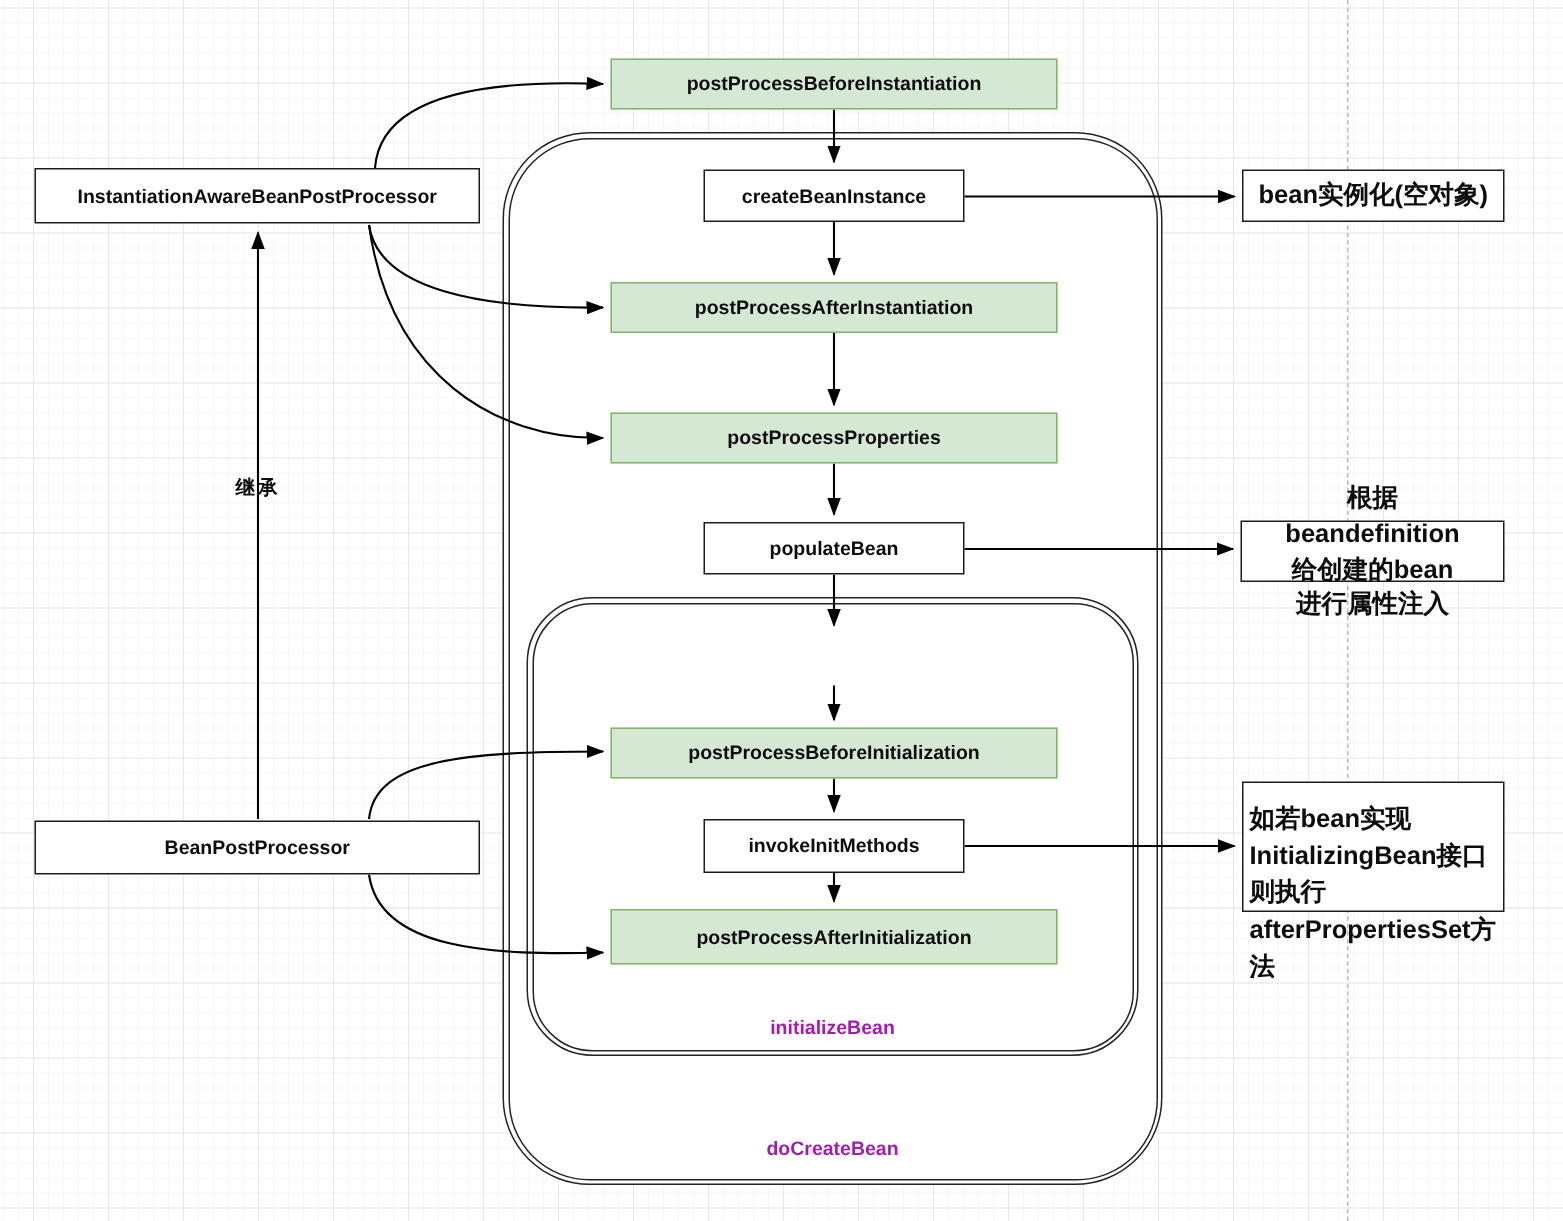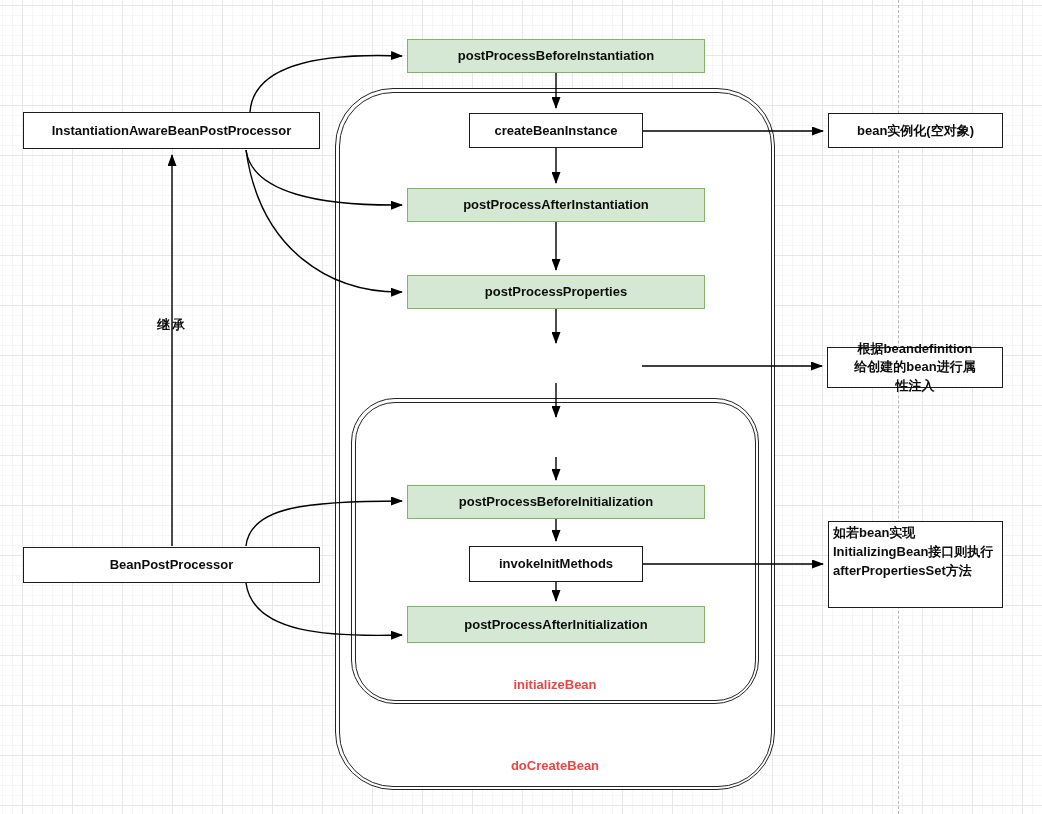--- a/index.html
+++ b/index.html
@@ -28,40 +28,40 @@
   .container::after{
     content:"";position:absolute;inset:2.5px;
     border:1.4px solid #242424;pointer-events:none;
   }
   .container.outer{left:335px;top:88px;width:440px;height:702px;border-radius:58px;}
   .container.outer::after{border-radius:54px;}
   .container.inner{left:351px;top:398px;width:408px;height:306px;border-radius:44px;}
   .container.inner::after{border-radius:40px;}
   .container-label{
     position:absolute;left:0;width:100%;text-align:center;
-    font-size:13px;font-weight:bold;color:#ef4444;
+    font-size:13px;font-weight:bold;color:#a21caf;
   }
   .outer .container-label{bottom:16px;}
   .inner .container-label{bottom:11px;}
   .arrows{position:absolute;left:0;top:0;z-index:2;pointer-events:none;}
   .node{
     position:absolute;box-sizing:border-box;z-index:3;
     display:flex;align-items:center;justify-content:center;
     background:#ffffff;border:1.6px solid #1c1c1c;
     font-size:13px;font-weight:bold;color:#0d0d0d;
     text-align:center;line-height:1.35;
   }
   .node.green{
     background:var(--green-fill,#d5e8d4);
     border:1.4px solid var(--green-border,#82b366);
   }
-  .node.note{font-size:13px;}
+  .node.note{font-size:17px;}
   .node.note-left{
     justify-content:flex-start;align-items:flex-start;
-    text-align:left;padding:2px 4px;line-height:1.45;
+    text-align:left;padding:12px 4px;line-height:1.45;
     overflow-wrap:break-word;word-break:break-word;
   }
   .node.note-center{padding:0 26px;line-height:1.4;overflow-wrap:break-word;word-break:break-word;}
   .inherit-label{
     position:absolute;left:147px;top:316px;width:50px;z-index:3;
     text-align:center;font-size:13px;font-weight:bold;color:#0d0d0d;
     letter-spacing:2px;
   }
 </style>
 </head>
@@ -112,20 +112,21 @@
   <div class="node" style="left:23px;top:112px;width:297px;height:37px;">InstantiationAwareBeanPostProcessor</div>
 
   <div class="node" style="left:469px;top:113px;width:174px;height:35px;">createBeanInstance</div>
 
   <div class="node note" style="left:828px;top:113px;width:175px;height:35px;">bean实例化(空对象)</div>
 
   <div class="node green" style="left:407px;top:188px;width:298px;height:34px;">postProcessAfterInstantiation</div>
 
   <div class="node green" style="left:407px;top:275px;width:298px;height:34px;">postProcessProperties</div>
 
+  <div class="node" style="left:469px;top:348px;width:174px;height:35px;">populateBean</div>
 
   <div class="node note note-center" style="left:827px;top:347px;width:176px;height:41px;">根据beandefinition给创建的bean进行属性注入</div>
 
 
   <div class="node green" style="left:407px;top:485px;width:298px;height:34px;">postProcessBeforeInitialization</div>
 
   <div class="node" style="left:469px;top:546px;width:174px;height:36px;">invokeInitMethods</div>
 
   <div class="node note note-left" style="left:828px;top:521px;width:175px;height:87px;">如若bean实现InitializingBean接口则执行afterPropertiesSet方法</div>
 

